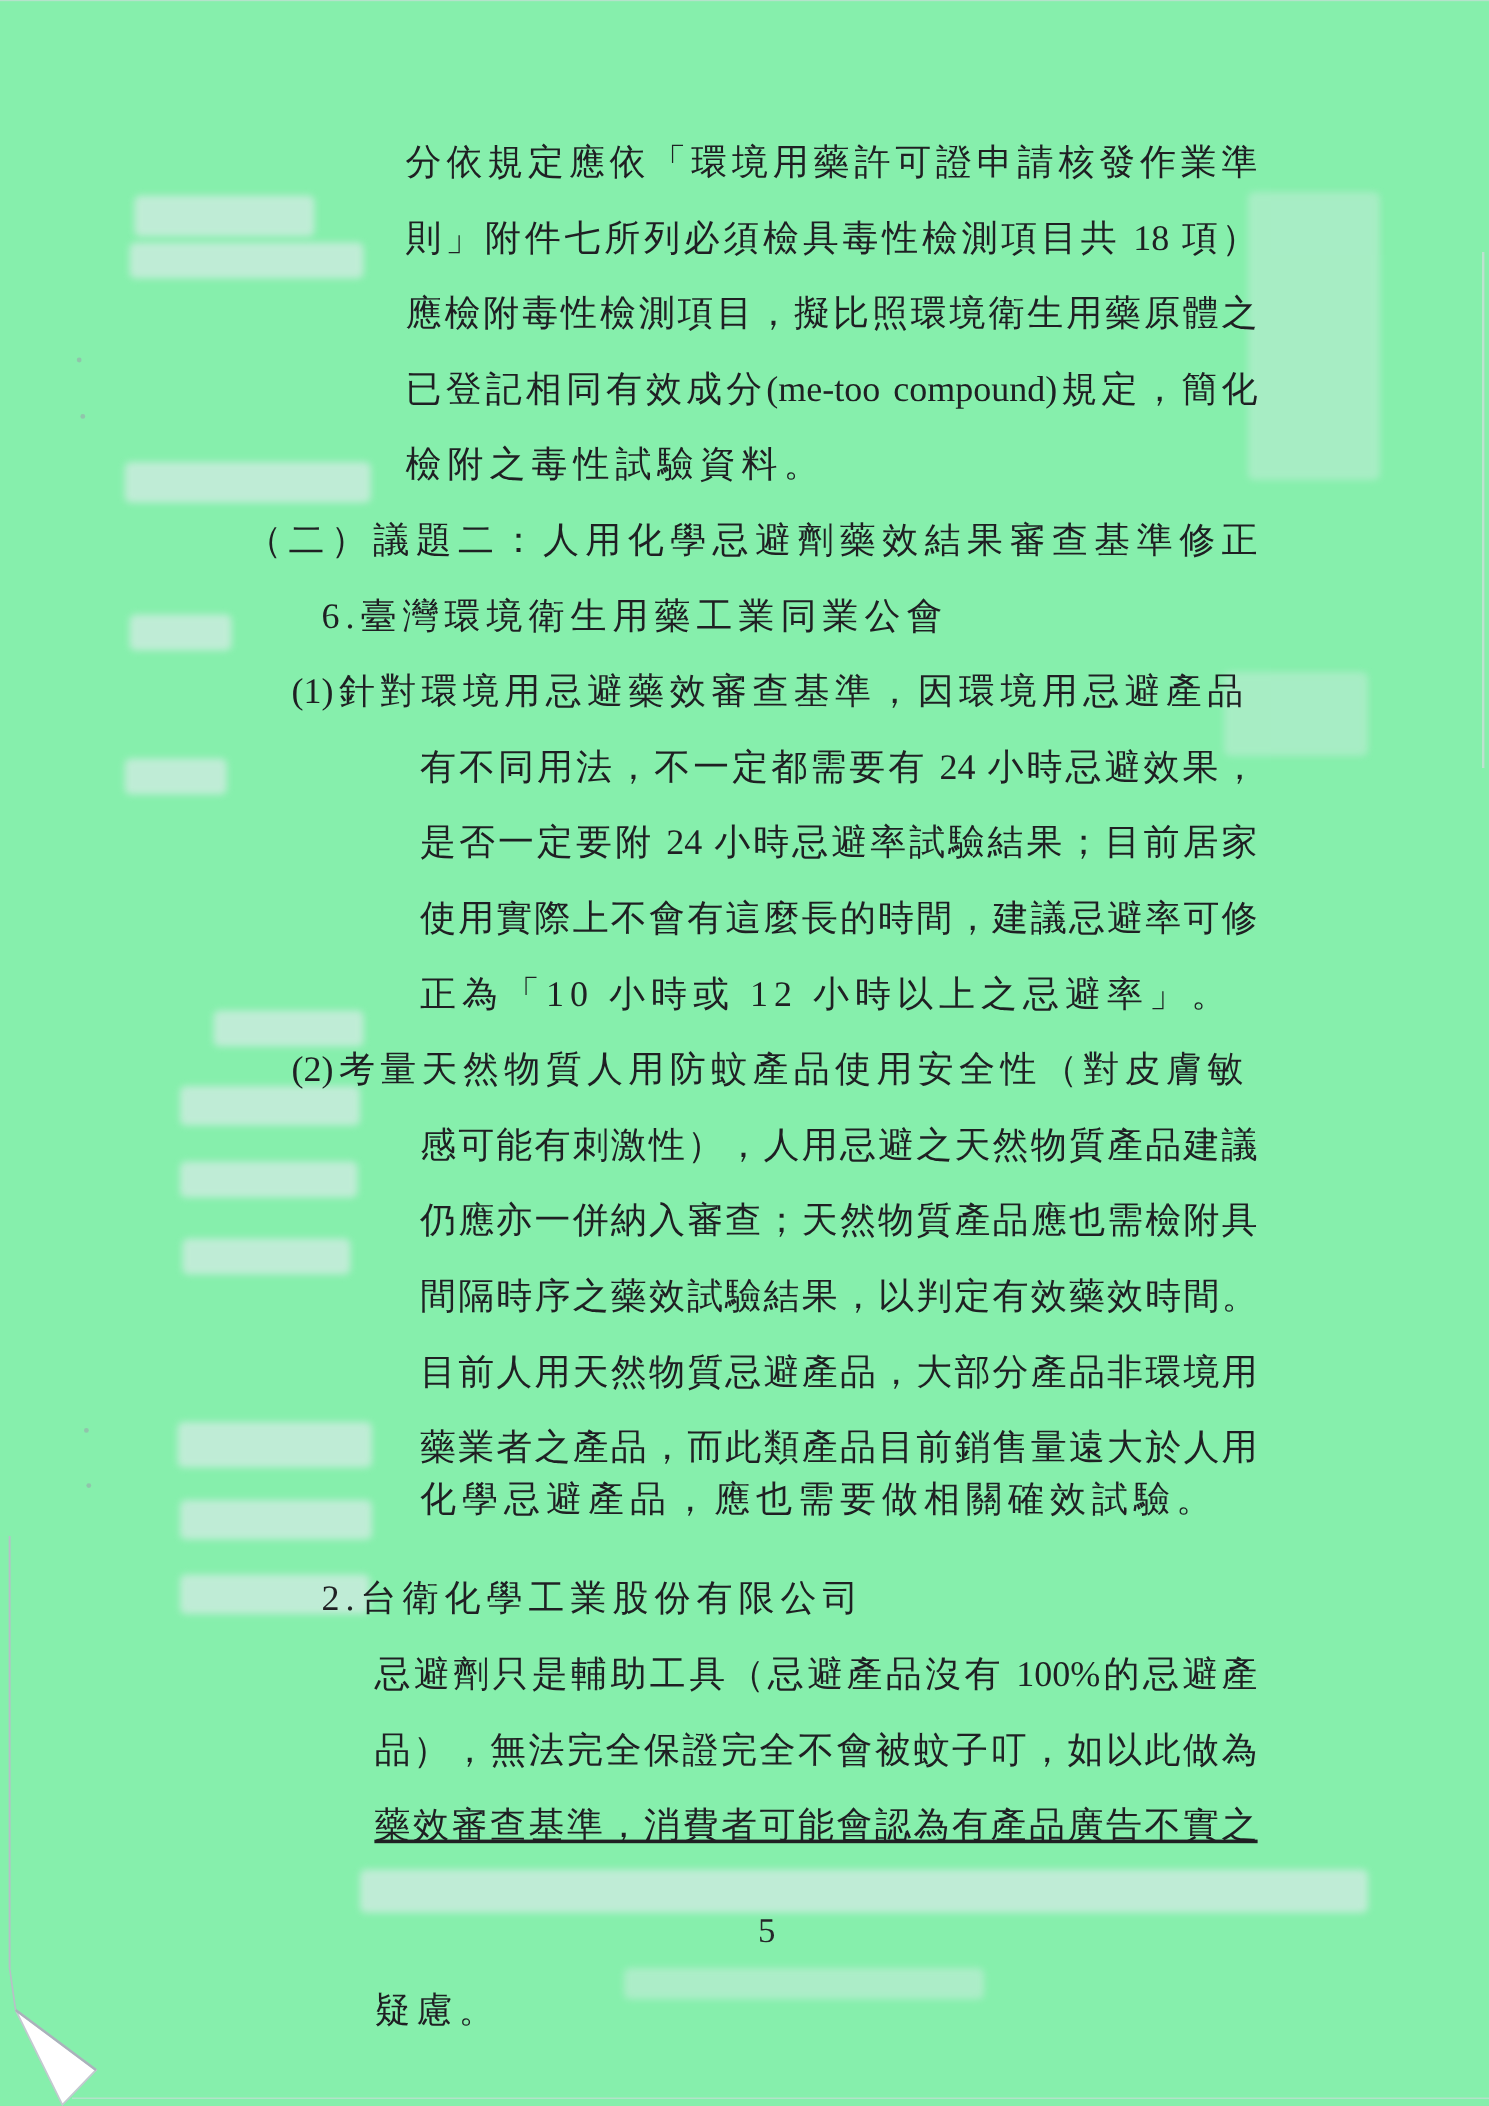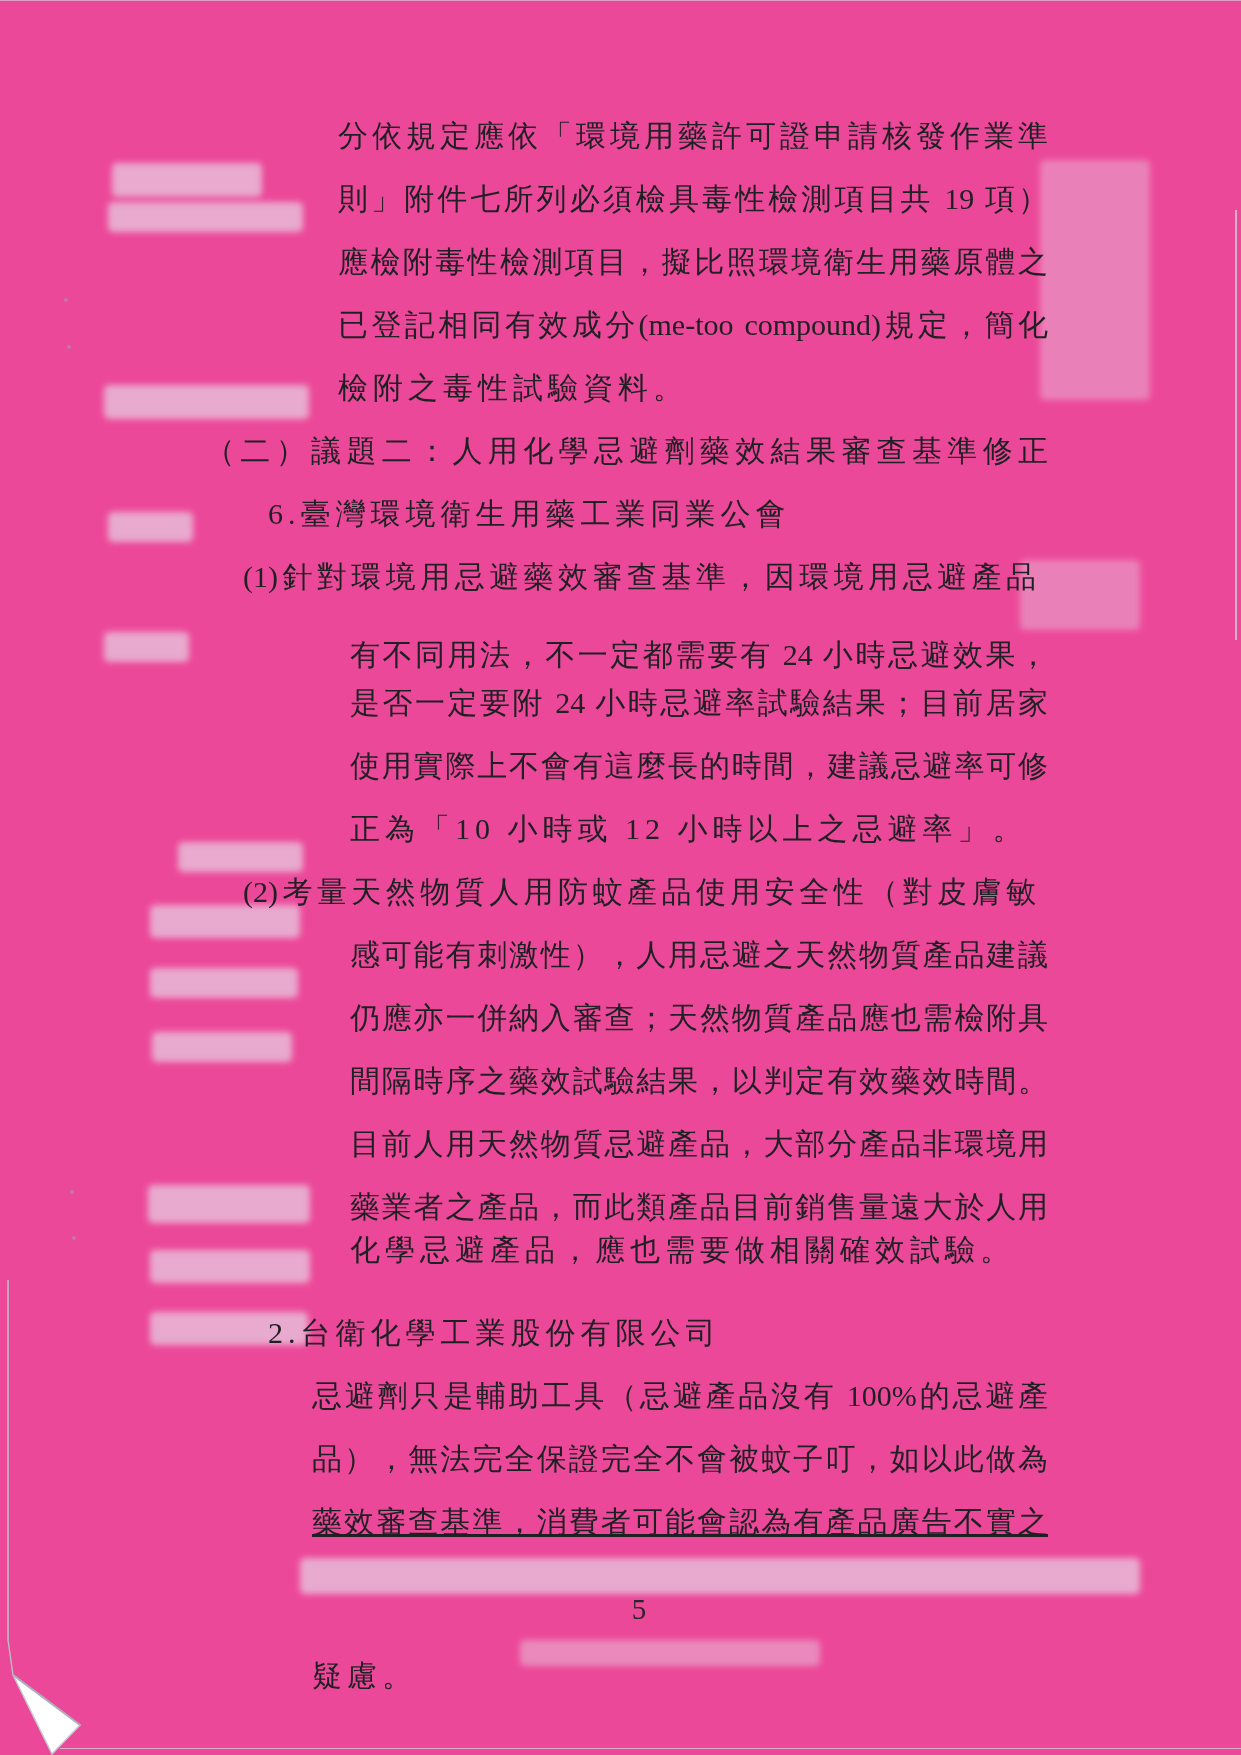--- a/index.html
+++ b/index.html
@@ -1,20 +1,20 @@
 <!DOCTYPE html>
 <html><head>
 <meta charset="utf-8">
 <style>
   html,body{margin:0;padding:0;background:#eef0f2;}
   .page{
     position:relative;
     width:1241px;height:1755px;
     margin:0 auto;
-    background:#ec4899;
+    background:#86efac;
     overflow:hidden;
     font-family:"Liberation Serif","DejaVu Serif",serif;
   }
   .text-block{position:absolute;left:0;top:0;width:100%;height:100%;}
   .line{
     position:absolute;
     height:63px;line-height:63px;
     font-size:30px;
     color:#1f2023;
     white-space:nowrap;
@@ -84,28 +84,28 @@
 
   <svg class="fold-svg" width="140" height="500" viewBox="0 0 140 500">
     <line x1="8" y1="25" x2="8" y2="385" stroke="#b8bfc7" stroke-width="1.6"></line>
     <line x1="8" y1="385" x2="13" y2="420" stroke="#b8bfc7" stroke-width="1.4"></line>
     <path d="M13,420 L80,470 L52,499 Z" fill="#ffffff" stroke="#c3c9d0" stroke-width="1.5"></path>
     <path d="M13,420 L80,470" stroke="#aab2bb" stroke-width="2"></path>
   </svg>
 
   <div id="lines" class="text-block">
       <div class="line cont0 just" style="top: 104px;">分依規定應依「環境用藥許可證申請核發作業準</div>
-      <div class="line cont0 just" style="top: 167px;">則」附件七所列必須檢具毒性檢測項目共 19 項）</div>
+      <div class="line cont0 just" style="top: 167px;">則」附件七所列必須檢具毒性檢測項目共 18 項）</div>
       <div class="line cont0 just" style="top: 230px;">應檢附毒性檢測項目，擬比照環境衛生用藥原體之</div>
       <div class="line cont0 just" style="top: 293px;">已登記相同有效成分(me-too compound)規定，簡化</div>
       <div class="line cont0" style="top: 356px;">檢附之毒性試驗資料。</div>
       <div class="line h2 just" style="top: 419px;">（二）議題二：人用化學忌避劑藥效結果審查基準修正</div>
       <div class="line num" style="top: 482px;">6.臺灣環境衛生用藥工業同業公會</div>
       <div class="line item just" style="top: 545px;">(1)針對環境用忌避藥效審查基準，因環境用忌避產品</div>
-      <div class="line cont1 just" style="top: 623px;">有不同用法，不一定都需要有 24 小時忌避效果，</div>
+      <div class="line cont1 just" style="top: 608px;">有不同用法，不一定都需要有 24 小時忌避效果，</div>
       <div class="line cont1 just" style="top: 671px;">是否一定要附 24 小時忌避率試驗結果；目前居家</div>
       <div class="line cont1 just" style="top: 734px;">使用實際上不會有這麼長的時間，建議忌避率可修</div>
       <div class="line cont1" style="top: 797px;">正為「10 小時或 12 小時以上之忌避率」。</div>
       <div class="line item just" style="top: 860px;">(2)考量天然物質人用防蚊產品使用安全性（對皮膚敏</div>
       <div class="line cont1 just" style="top: 923px;">感可能有刺激性），人用忌避之天然物質產品建議</div>
       <div class="line cont1 just" style="top: 986px;">仍應亦一併納入審查；天然物質產品應也需檢附具</div>
       <div class="line cont1 just" style="top: 1049px;">間隔時序之藥效試驗結果，以判定有效藥效時間。</div>
       <div class="line cont1 just" style="top: 1112px;">目前人用天然物質忌避產品，大部分產品非環境用</div>
       <div class="line cont1 just" style="top: 1175px;">藥業者之產品，而此類產品目前銷售量遠大於人用</div>
       <div class="line cont1" style="top: 1218px;">化學忌避產品，應也需要做相關確效試驗。</div>

